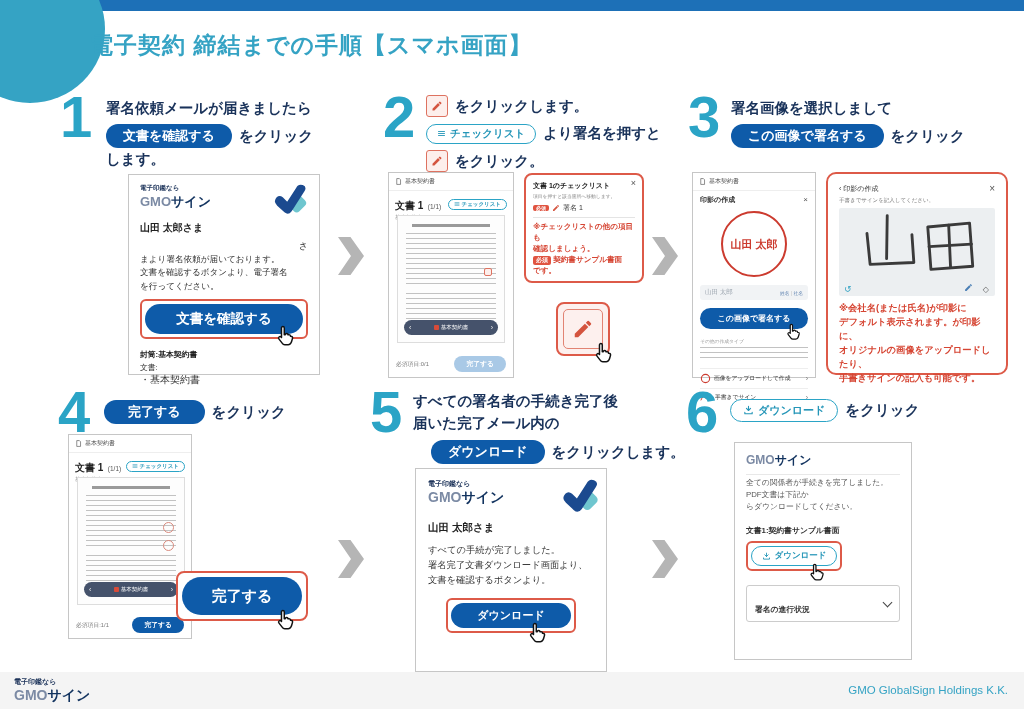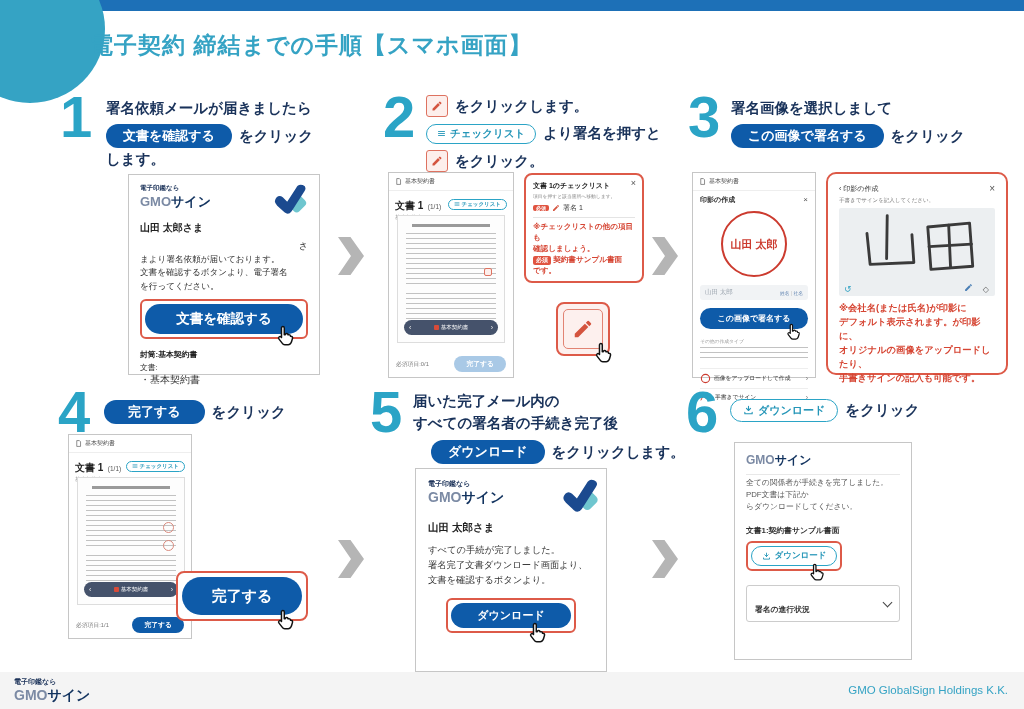--- a/index.html
+++ b/index.html
@@ -334,22 +334,22 @@
     <div class="pill-blue" style="width:100%;height:100%;box-sizing:border-box;border-radius:20px;font-size:15px;">完了する</div>
     <svg class="cursor-ic" style="right:10px;bottom:-14px;">
         <use href="#sym-cursor"></use>
       </svg>
   </div>
 
   <div class="flow-arrow" style="left:338px;top:540px;"></div>
 
   <div class="step-num" style="left:370px;top:383px;">5</div>
   <div class="abs" style="left:413px;top:390px;width:280px;">
+    <div class="instr">すべての署名者の手続き完了後</div>
     <div class="instr">届いた完了メール内の</div>
-    <div class="instr">すべての署名者の手続き完了後</div>
     <div class="iline" style="margin-left:18px;">
       <span class="pill-blue">ダウンロード</span>
       <span class="instr">をクリックします。</span>
     </div>
   </div>
   <div class="phone" style="left:415px;top:468px;width:192px;height:204px;padding:10px 12px;">
     <div style="display:flex;justify-content:space-between;align-items:flex-start;">
       <div>
         <div class="tagline" style="font-size:7px;">電子印鑑なら</div>
         <div style="font-size:14px;"><span class="gmo">GMO</span><span class="sign">サイン</span></div>

